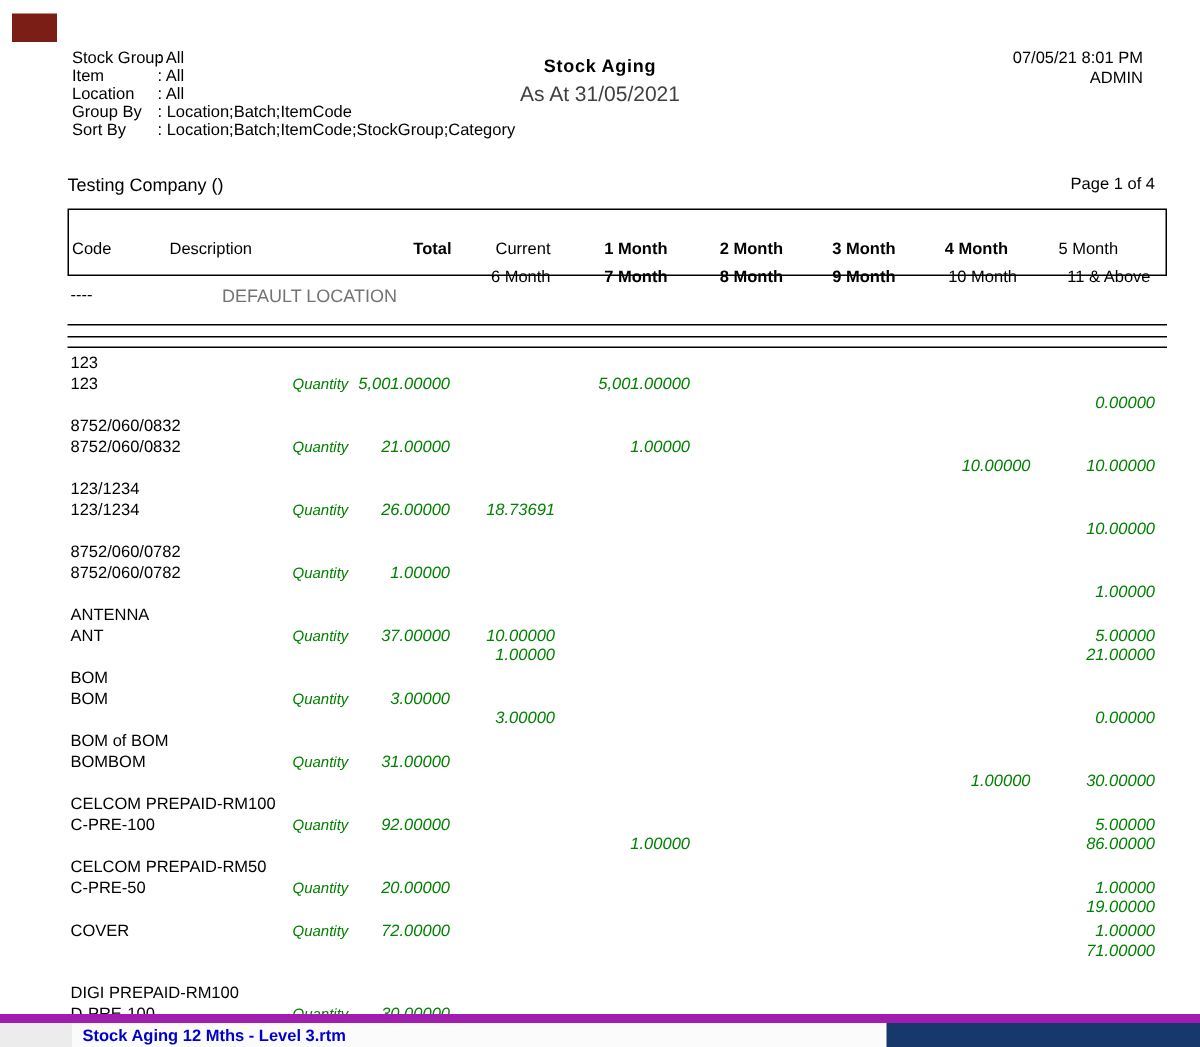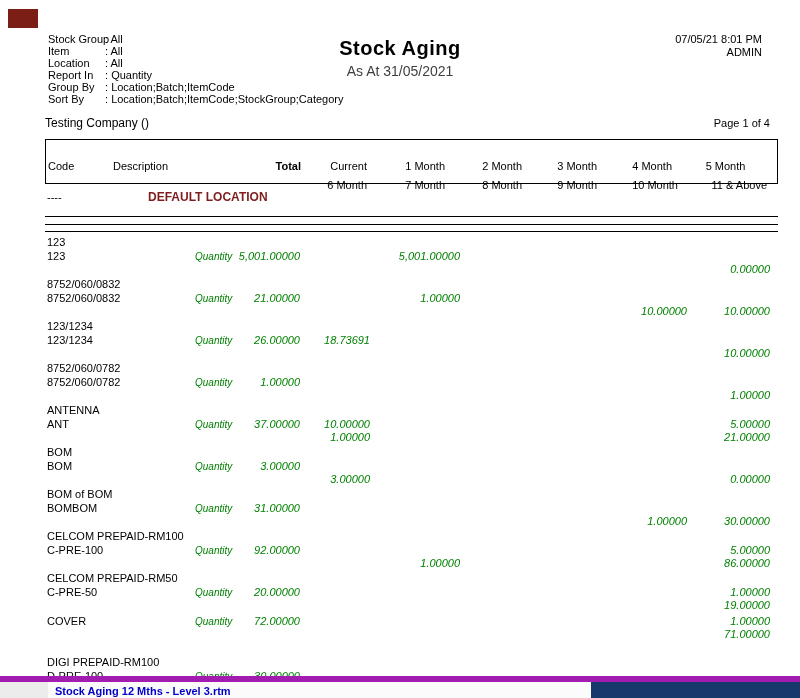--- a/index.html
+++ b/index.html
@@ -13,49 +13,49 @@
   
   #win-fragment { left:8px; top:9px; width:30px; height:19px; background:#7a1e16; }
 
   
   #params { left:48px; top:33px; font-size:11px; line-height:12px; }
   #params .prow { white-space:nowrap; }
   #params .plabel { display:inline-block; width:57px; }
 
   
   #title-block { left:0; top:37px; width:100%; text-align:center; }
-  #report-title { font-size:20px; font-weight:bold; letter-spacing:0.5px; }
+  #report-title { font-size:12px; font-weight:bold; letter-spacing:0.5px; }
   #report-subtitle { font-size:14px; color:#3f3f3f; margin-top:3px; }
 
   
   #header-right { right:38px; top:33px; text-align:right; font-size:11px; line-height:13px; }
 
   
   #company-row { left:45px; top:116px; width:733px; height:14px; font-size:12px; }
   #page-label { position:absolute; right:8px; top:1px; font-size:11px; }
 
   
   .grid { display:grid; grid-template-columns:150px 105px 70px 90px 77px 75px 75px 83px; }
   .cell { overflow:hidden; white-space:nowrap; }
   .r { text-align:right; }
   .pr4 { padding-right:4px; } .pr8 { padding-right:8px;text-align:center; }
-  .pr10 { padding-right:10px; } .pr16 { padding-right:16px; }
+  .pr10 { padding-right:10px; } .pr16 { padding-right:16px;font-weight:bold; }
   .bold { font-weight:bold; }
 
   
   #header-box { left:45px; top:139px; width:733px; height:45px; border:1px solid #000;
                 font-size:11px; padding-top:17px; }
   .hrow { height:19px; line-height:19px; }
   .hcode { display:inline-block; width:67px; padding-left:2px; }
 
   
   #group-row { left:45px; top:189px; width:733px; height:28px; border-bottom:1px solid #000;
                font-size:11px; }
   #group-code { position:absolute; left:2px; top:2px; }
-  #group-name { position:absolute; left:103px; top:1px; font-size:12px; font-weight:bold; color:#7f1d1d; }
+  #group-name { position:absolute; left:103px; top:1px; font-size:12px; font-weight:normal; color:#737373; }
 
   
   #separator { left:45px; top:224px; width:733px; height:8px;
                border-top:1px solid #000; border-bottom:1px solid #000; }
 
   
   #items-list { left:45px; top:236px; width:733px; height:440px; overflow:hidden; }
   .item { height:42px; }
   .item .desc { font-size:11px; height:13px; line-height:13px; padding-left:2px; }
   .line-b { height:14px; line-height:14px; }
@@ -74,21 +74,20 @@
 </style>
 </head>
 <body>
 
 <div class="abs" id="win-fragment"></div>
 
 <div class="abs" id="params">
   <div class="prow"><span class="plabel">Stock Group</span>: <span>All</span></div>
   <div class="prow"><span class="plabel">Item</span>: <span>All</span></div>
   <div class="prow"><span class="plabel">Location</span>: <span>All</span></div>
-  <div class="prow"><span class="plabel">Report In</span>: <span>Quantity</span></div>
   <div class="prow"><span class="plabel">Group By</span>: <span>Location;Batch;ItemCode</span></div>
   <div class="prow"><span class="plabel">Sort By</span>: <span>Location;Batch;ItemCode;StockGroup;Category</span></div>
 </div>
 
 <div class="abs" id="title-block">
   <div id="report-title">Stock Aging</div>
   <div id="report-subtitle">As At 31/05/2021</div>
 </div>
 
 <div class="abs" id="header-right">

